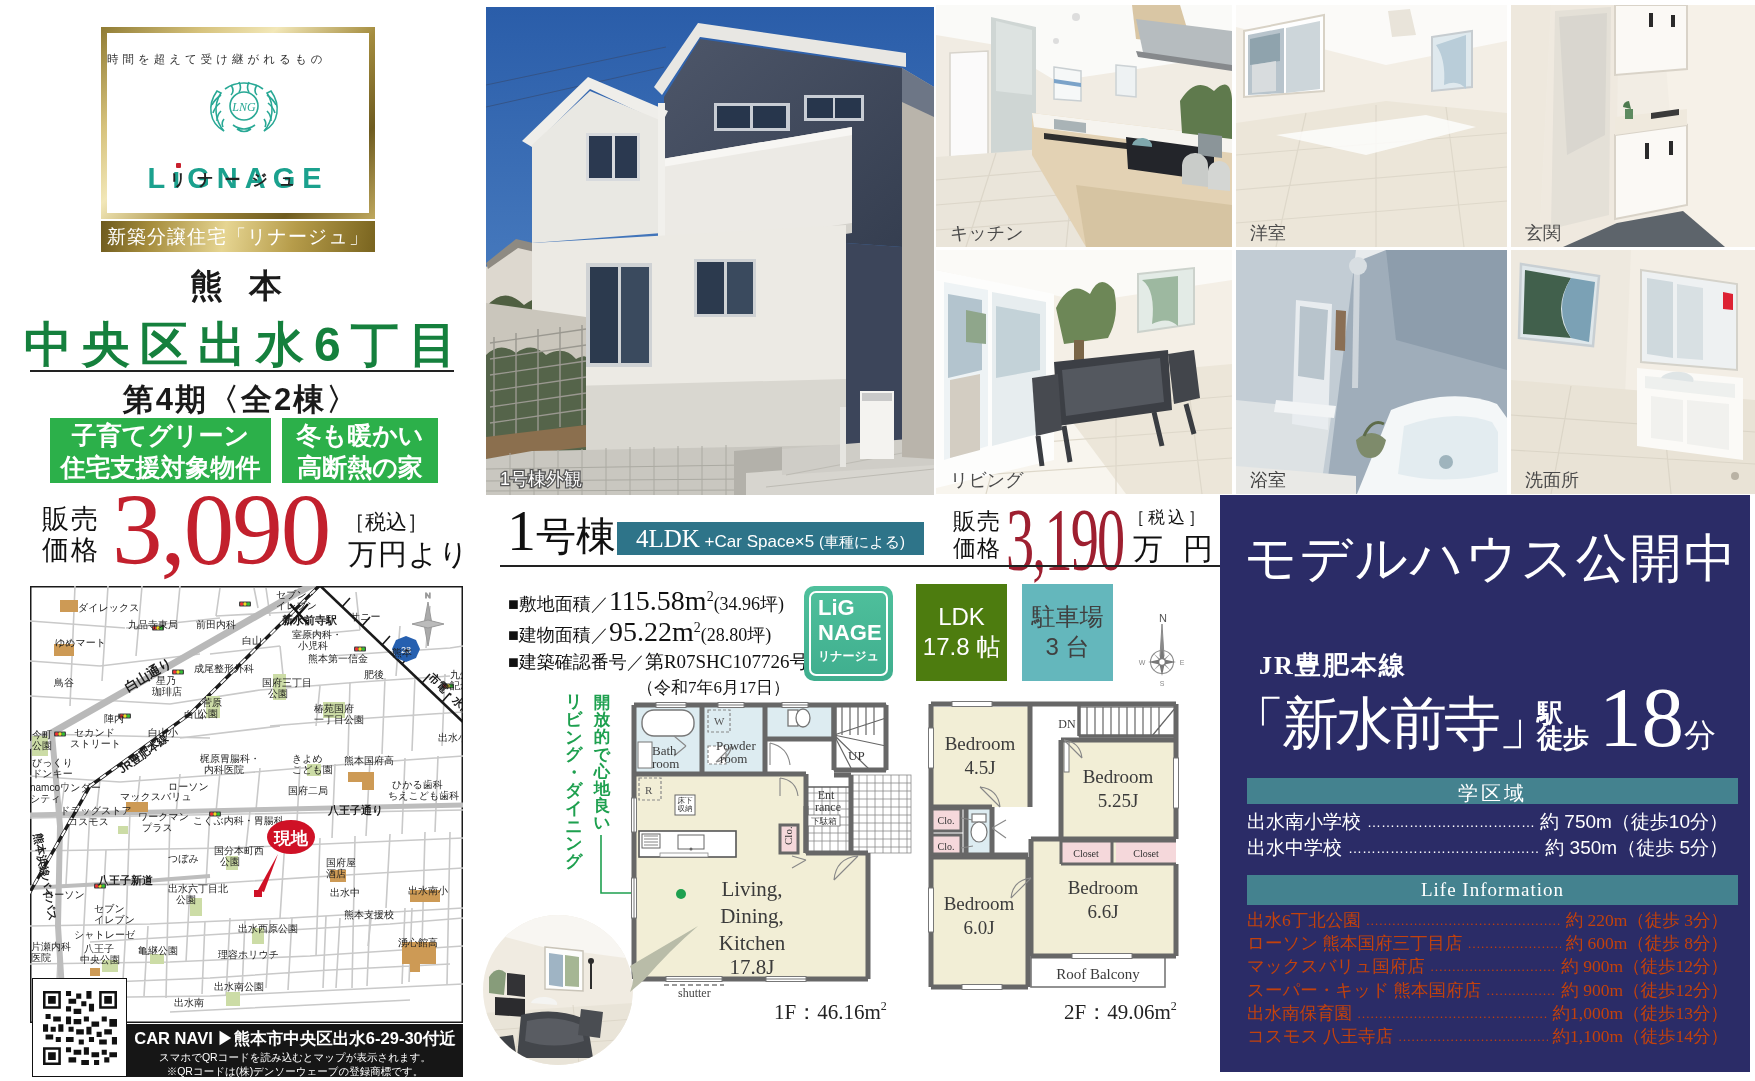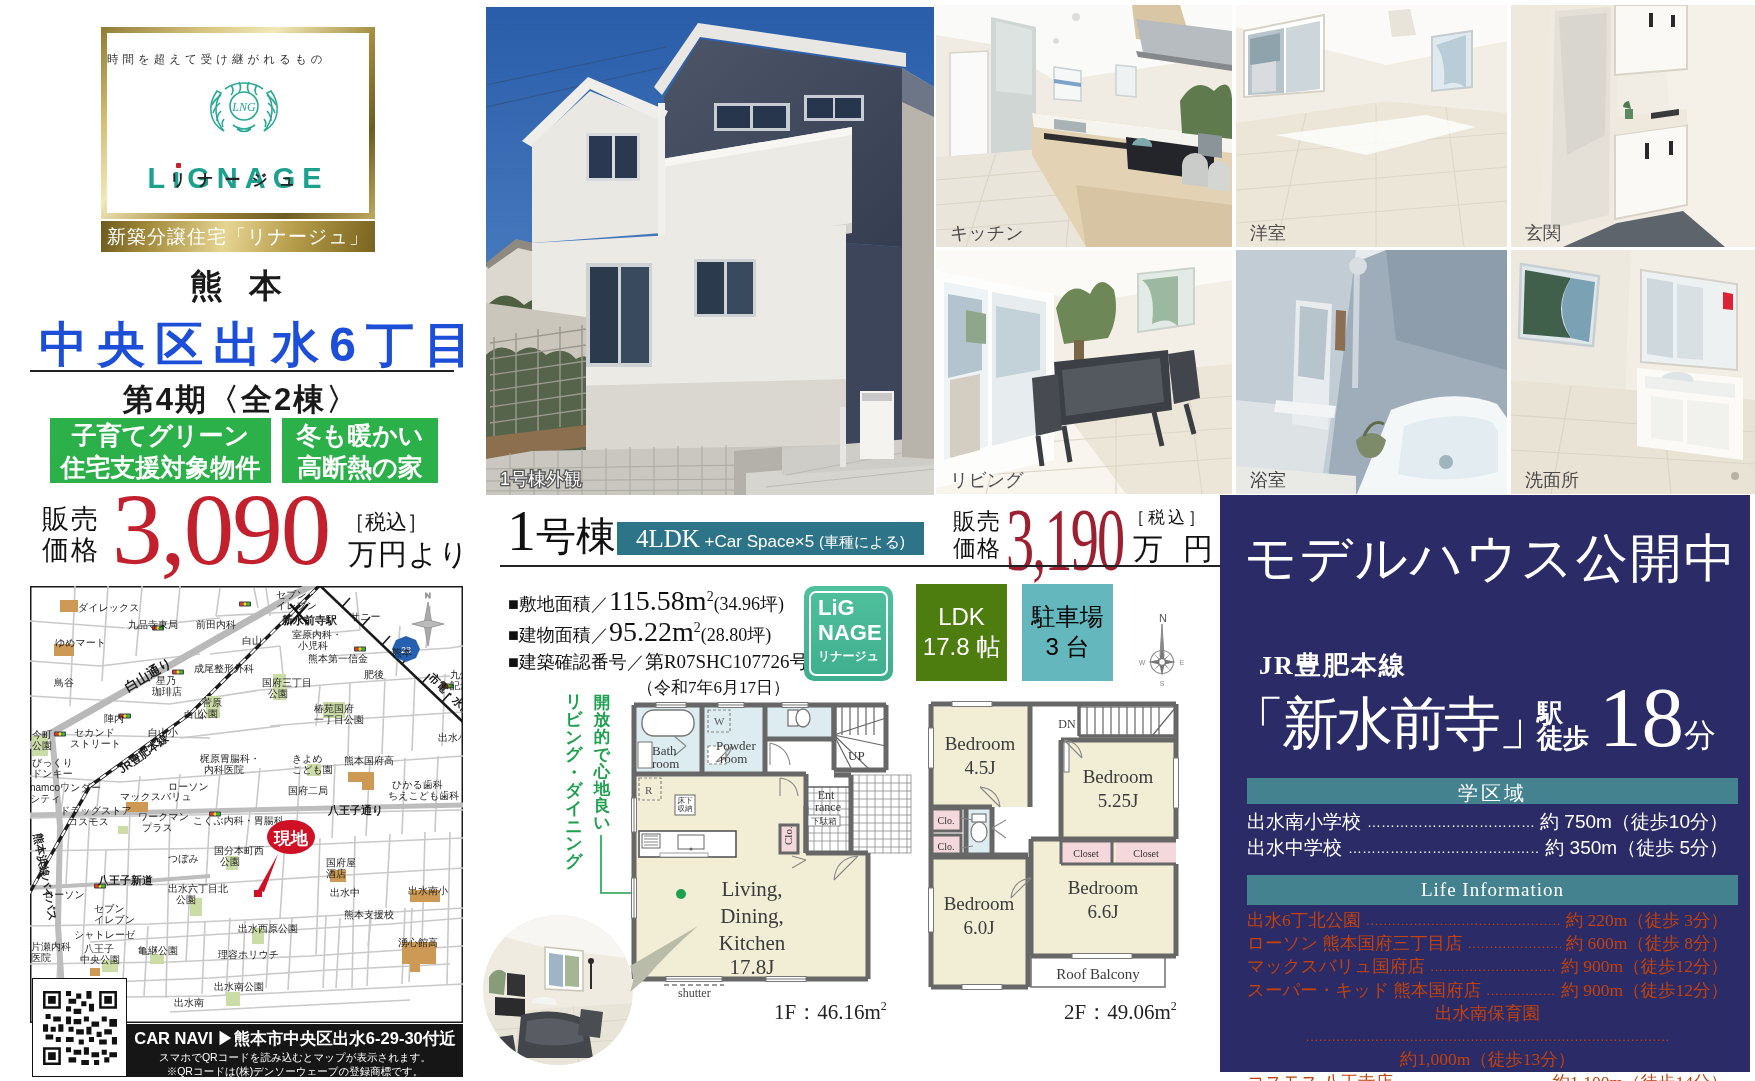--- a/index.html
+++ b/index.html
@@ -33,21 +33,21 @@
 </svg>
 
 <div class="abs" style="left:107px;top:138px;width:262px;text-align:center;font-size:29px;font-weight:bold;letter-spacing:7px;color:#1ba18e;margin-top:24px;">L<span style="position:relative;">ı<span style="position:absolute;left:4px;top:1px;width:5px;height:5px;background:#c8202e;border-radius:1px;"></span></span>GNAGE</div>
 
 <div class="abs" style="left:107px;top:170px;width:262px;text-align:center;font-size:16px;font-weight:bold;letter-spacing:11px;color:#222;">リナージュ</div>
 
 <div class="abs serif" style="left:101px;top:221px;width:274px;height:31px;background:linear-gradient(100deg,#6d5a1e 0%,#a58c3c 18%,#e6d592 45%,#b69c4a 70%,#79641f 100%);color:#fff;text-align:center;font-size:19px;line-height:31px;letter-spacing:1px;">新築分譲住宅「リナージュ」</div>
 
 <div class="abs" style="left:8px;top:264px;width:482px;text-align:center;font-size:33px;font-weight:bold;letter-spacing:26px;color:#1a1a1a;">熊本</div>
 
-<div class="abs" style="left:0;top:313px;width:482px;text-align:right;font-size:48px;font-weight:bold;letter-spacing:10px;color:#1d4ed8;white-space:nowrap;">中央区出水6丁目</div>
+<div class="abs" style="left:0;top:313px;width:482px;text-align:left;font-size:48px;font-weight:bold;letter-spacing:10px;color:#15803d;white-space:nowrap;padding-left:24px;">中央区出水6丁目</div>
 
 <div class="abs" style="left:30px;top:370px;width:424px;height:2px;background:#222;"></div>
 
 <div class="abs" style="left:0;top:379px;width:482px;text-align:center;font-size:31px;font-weight:bold;letter-spacing:2px;color:#1a1a1a;">第4期〈全2棟〉</div>
 
 <div class="abs" style="left:50px;top:418px;width:221px;height:65px;background:#2cb04a;color:#fff;font-weight:bold;text-align:center;font-size:25px;line-height:32px;padding-top:1px;box-sizing:border-box;">子育てグリーン<br>住宅支援対象物件</div>
 
 <div class="abs" style="left:282px;top:418px;width:156px;height:65px;background:#2cb04a;color:#fff;font-weight:bold;text-align:center;font-size:25px;line-height:32px;padding-top:1px;box-sizing:border-box;">冬も暖かい<br>高断熱の家</div>
 
 <div class="abs serif" style="left:42px;top:504px;width:60px;font-size:27px;line-height:31px;color:#111;letter-spacing:2px;">販売<br>価格</div>
@@ -560,21 +560,21 @@
 <div class="abs serif" style="left:637px;top:676px;font-size:17px;color:#111;">（令和7年6月17日）</div>
 
 <div class="abs" style="left:804px;top:586px;width:89px;height:95px;background:linear-gradient(180deg,#4fc09c,#3fae8e);border-radius:10px;"></div>
 <div class="abs" style="left:809px;top:591px;width:79px;height:85px;border:2px solid #fff;border-radius:7px;box-sizing:border-box;color:#fff;padding:2px 0 0 7px;">
 <div style="font-size:22px;font-weight:bold;line-height:25px;">LiG<br>NAGE</div>
 <div style="font-size:12px;font-weight:bold;margin-top:3px;letter-spacing:0;white-space:nowrap;">リナージュ</div>
 </div>
 
 <div class="abs" style="left:916px;top:584px;width:91px;height:97px;background:#4d7c0f;color:#fff;text-align:center;font-size:24px;line-height:30px;padding-top:18px;box-sizing:border-box;">LDK<br>17.8 帖</div>
 
-<div class="abs" style="left:1022px;top:584px;width:91px;height:97px;background:#64b7bc;color:#000000;text-align:center;font-size:24px;line-height:30px;padding-top:18px;box-sizing:border-box;">駐車場<br>3 台</div>
+<div class="abs" style="left:1022px;top:584px;width:91px;height:97px;background:#64b7bc;color:#404040;text-align:center;font-size:24px;line-height:30px;padding-top:18px;box-sizing:border-box;">駐車場<br>3 台</div>
 
 <svg class="abs" style="left:1136px;top:610px;" width="52" height="80" viewBox="0 0 52 80">
 <g fill="#8a8a8a" stroke="#8a8a8a">
 <text x="27" y="12" font-size="11" text-anchor="middle" stroke="none" fill="#555">N</text>
 <path d="M26,14 L28,46 L26,50 L24,46 Z"></path>
 <g transform="translate(26,52)">
 <circle r="11.5" fill="none" stroke="#8a8a8a" stroke-width="1.1"></circle>
 <path d="M0,-14 L2.5,-2.5 L0,0 L-2.5,-2.5 Z M0,14 L2.5,2.5 L0,0 L-2.5,2.5 Z M-14,0 L-2.5,-2.5 L0,0 L-2.5,2.5 Z M14,0 L2.5,-2.5 L0,0 L2.5,2.5 Z" fill="#777" stroke="none"></path>
 <path d="M-9,-9 L-2,-3 L-3,-2 Z M9,-9 L2,-3 L3,-2 Z M-9,9 L-2,3 L-3,2 Z M9,9 L2,3 L3,2 Z" fill="#999" stroke="none"></path>
 <circle r="3.4" fill="#fff" stroke="#777" stroke-width="1.4"></circle>
@@ -868,21 +868,21 @@
 <div style="display:flex;align-items:center;">
         <span>マックスバリュ国府店</span>
         <span style="flex:1;min-width:0;overflow:hidden;font-size:13px;margin:0 5px;">…………………………………………………………………………</span>
         <span>約 900m（徒歩12分）</span>
       </div>
 <div style="display:flex;align-items:center;">
         <span>スーパー・キッド 熊本国府店</span>
         <span style="flex:1;min-width:0;overflow:hidden;font-size:13px;margin:0 5px;">…………………………………………………………………………</span>
         <span>約 900m（徒歩12分）</span>
       </div>
-<div style="display:flex;align-items:center;flex-direction:column;">
+<div style="display:flex;align-items:center;">
         <span>出水南保育園</span>
         <span style="flex:1;min-width:0;overflow:hidden;font-size:13px;margin:0 5px;">…………………………………………………………………………</span>
         <span>約1,000m（徒歩13分）</span>
       </div>
 <div style="display:flex;align-items:center;">
         <span>コスモス 八王寺店</span>
         <span style="flex:1;min-width:0;overflow:hidden;font-size:13px;margin:0 5px;">…………………………………………………………………………</span>
         <span>約1,100m（徒歩14分）</span>
       </div>
 </div>

